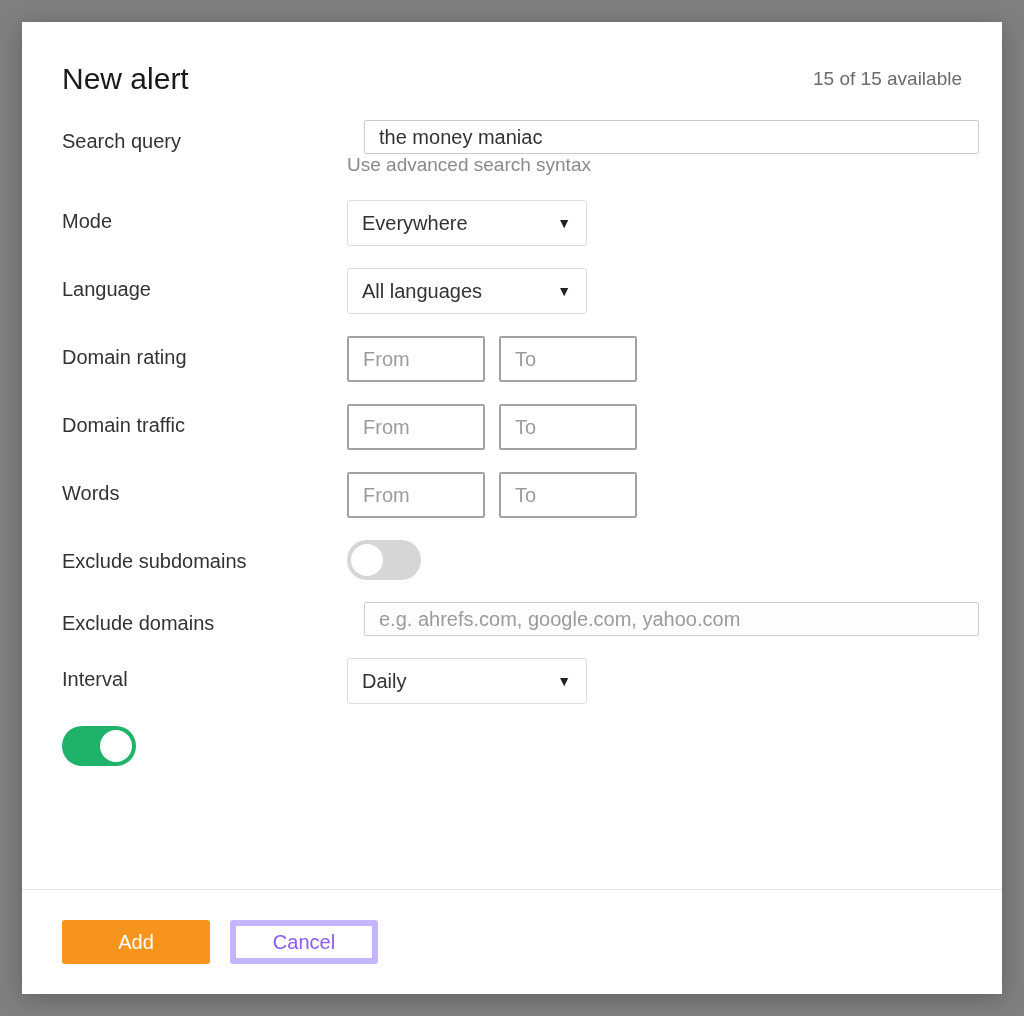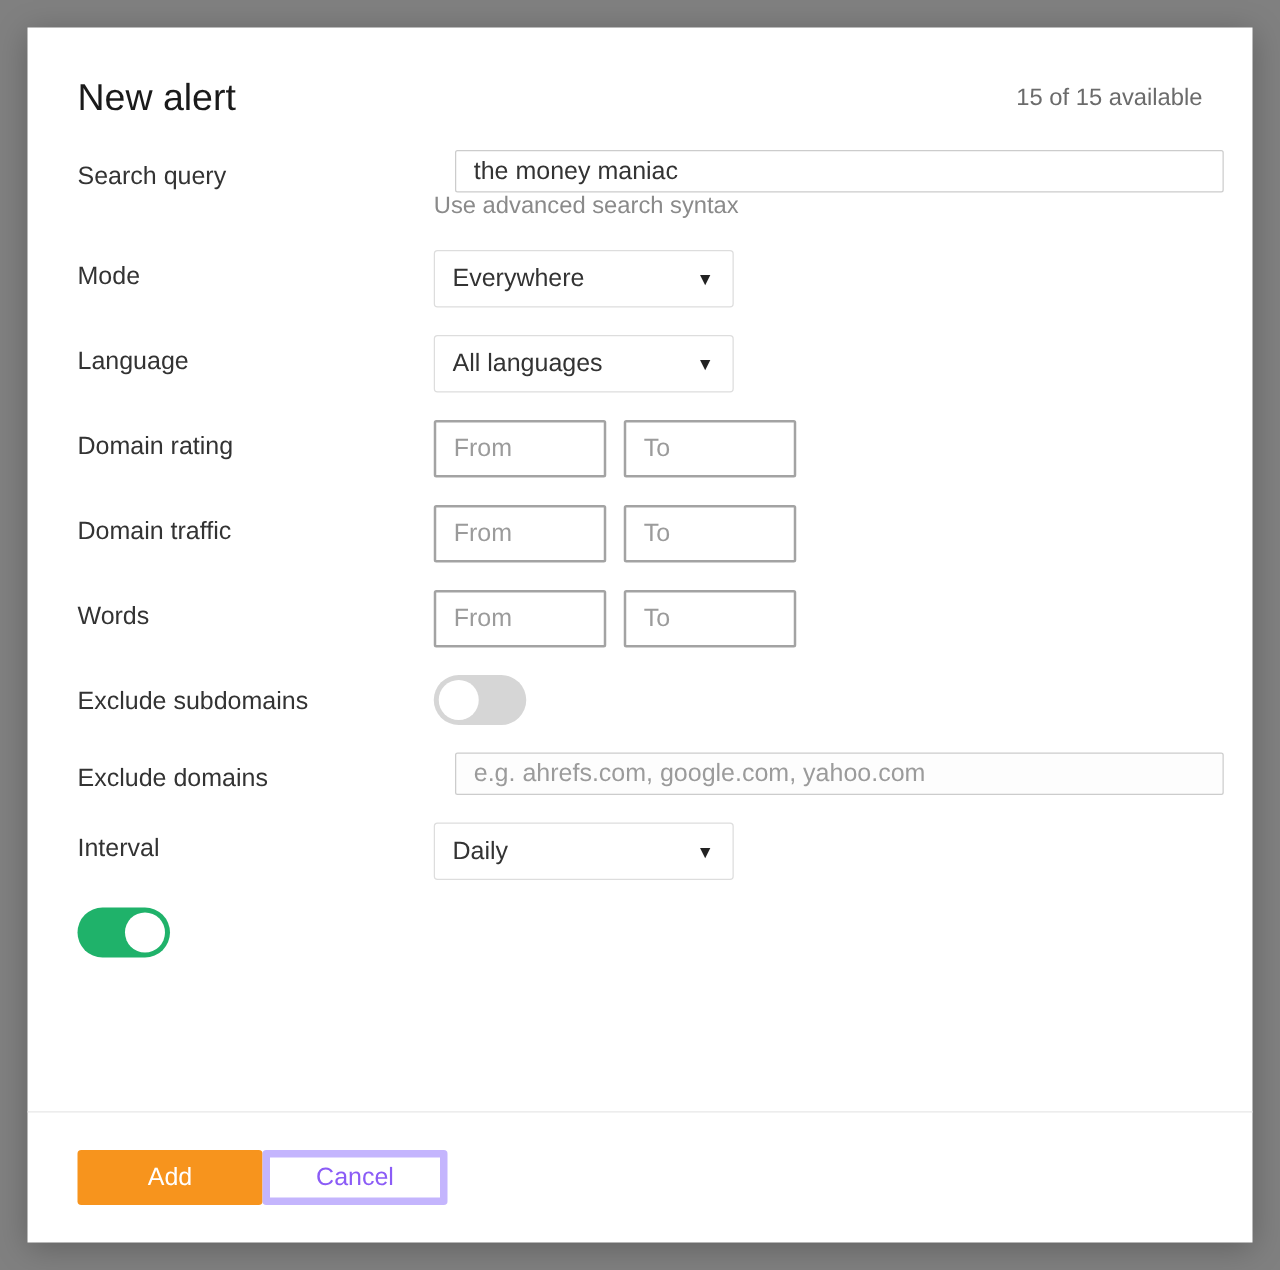--- a/index.html
+++ b/index.html
@@ -154,20 +154,21 @@
     .toggle.off .toggle-knob {
       left: 4px;
     }
     .toggle.on .toggle-knob {
       right: 4px;
     }
     .modal-footer {
       border-top: 1px solid #e8e8e8;
       padding: 30px 32px 30px 40px;
       display: flex;
+      gap: 20px;
     }
     .btn {
       height: 44px;
       padding: 0 30px;
       font-size: 20px;
       border-radius: 3px;
       cursor: pointer;
       border: none;
       display: inline-flex;
       align-items: center;

